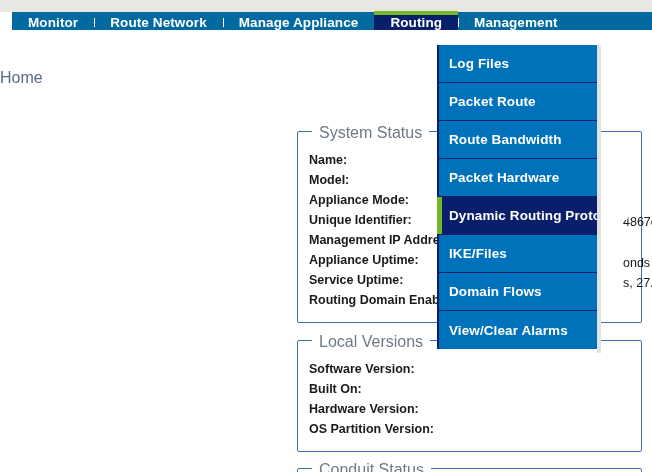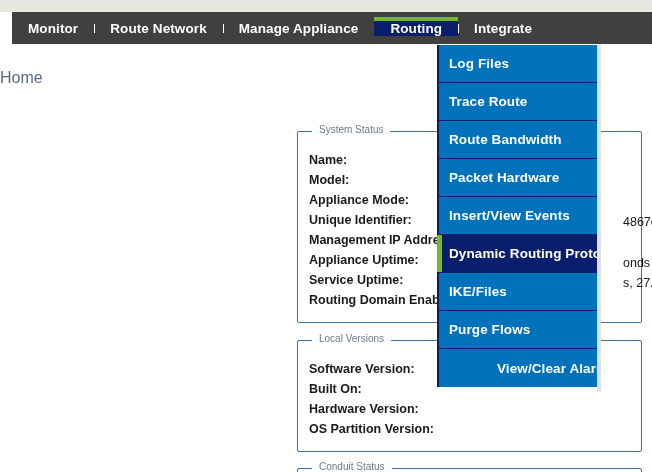--- a/index.html
+++ b/index.html
@@ -23,25 +23,25 @@
     width: 652px;
     height: 12px;
     background: #E9E7E2;
   }
 
   
   #main-nav {
     position: absolute;
     left: 12px;
     top: 12px;
-    height: 32px;
+    height: 18px;
     width: 640px;
-    background: #404040;
+    background: #0369a1;
     display: flex;
-    align-items: center;
+    align-items: flex-end;
     z-index: 20;
   }
   .nav-tab {
     position: relative;
     display: flex;
     align-items: center;
     justify-content: center;
     padding: 0 16px;
     color: #ffffff;
     font-size: 13.5px;
@@ -102,21 +102,21 @@
     padding-left: 10px;
     color: #ffffff;
     font-size: 13.5px;
     font-weight: bold;
     white-space: nowrap;
     border-bottom: 1px solid #0A1F6B;
     box-sizing: border-box;
     cursor: pointer;
     letter-spacing: 0.1px;
   }
-  .menu-item:last-child { border-bottom: none; margin-left: 48px; }
+  .menu-item:last-child { border-bottom: none; }
   .menu-item.selected {
     background: #0A1F6B;
   }
   .menu-item.selected .menu-accent {
     position: absolute;
     left: -2px;
     top: 0;
     bottom: 0;
     width: 5px;
     background: #76B82A;
@@ -142,21 +142,21 @@
     box-sizing: border-box;
     z-index: 2;
     background: transparent;
   }
   .fieldset .legend {
     position: absolute;
     top: -8px;
     left: 14px;
     padding: 0 7px;
     background: #ffffff;
-    font-size: 10px;
+    font-size: 16px;
     color: #6E7A86;
     white-space: nowrap;
   }
   .field-list {
     position: absolute;
     left: 11px;
     top: 18px;
     right: 4px;
   }
   .field-row {
@@ -212,21 +212,21 @@
     <span>Route Network</span>
   </div>
   <div class="nav-tab">
     <span>Manage Appliance</span>
   </div>
   <div class="nav-tab active">
     <span class="nav-accent"></span>
     <span>Routing</span>
   </div>
   <div class="nav-tab">
-    <span>Integrate</span>
+    <span>Management</span>
   </div>
 </nav>
 
 <h1 id="page-title">Home</h1>
 
 <div class="fieldset" id="fs-system-status">
   <span class="legend">System Status</span>
   <div class="field-list">
     <div class="field-row">Name:</div>
     <div class="field-row">Model:</div>
@@ -255,37 +255,34 @@
 
 <div class="value-frag" id="frag-uid">4867e</div>
 <div class="value-frag" id="frag-uptime">onds</div>
 <div class="value-frag" id="frag-service">s, 27.0</div>
 
 <div id="diagnose-menu">
   <div class="menu-item">
     <span>Log Files</span>
   </div>
   <div class="menu-item">
-    <span>Trace Route</span>
+    <span>Packet Route</span>
   </div>
   <div class="menu-item">
     <span>Route Bandwidth</span>
   </div>
   <div class="menu-item">
     <span>Packet Hardware</span>
-  </div>
-  <div class="menu-item">
-    <span>Insert/View Events</span>
   </div>
   <div class="menu-item selected">
     <span class="menu-accent"></span>
     <span>Dynamic Routing Protocols</span>
   </div>
   <div class="menu-item">
     <span>IKE/Files</span>
   </div>
   <div class="menu-item">
-    <span>Purge Flows</span>
+    <span>Domain Flows</span>
   </div>
   <div class="menu-item">
     <span>View/Clear Alarms</span>
   </div>
 </div>
 
 </body></html>

